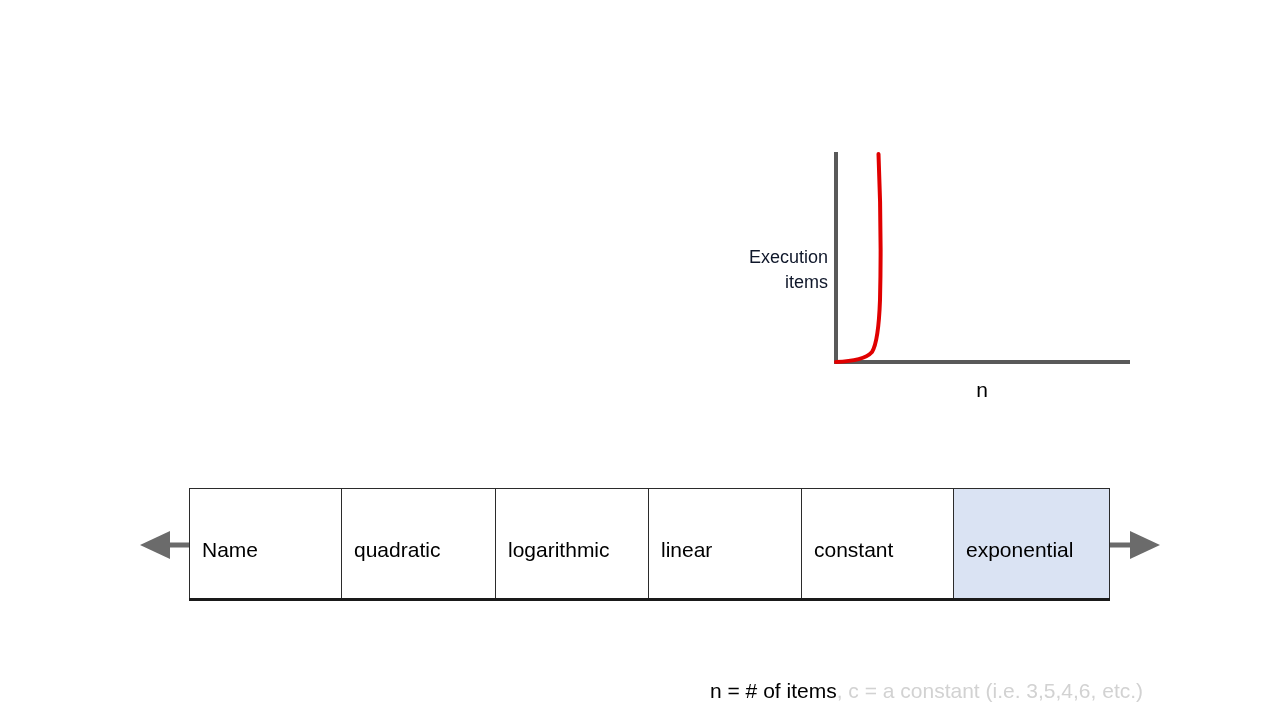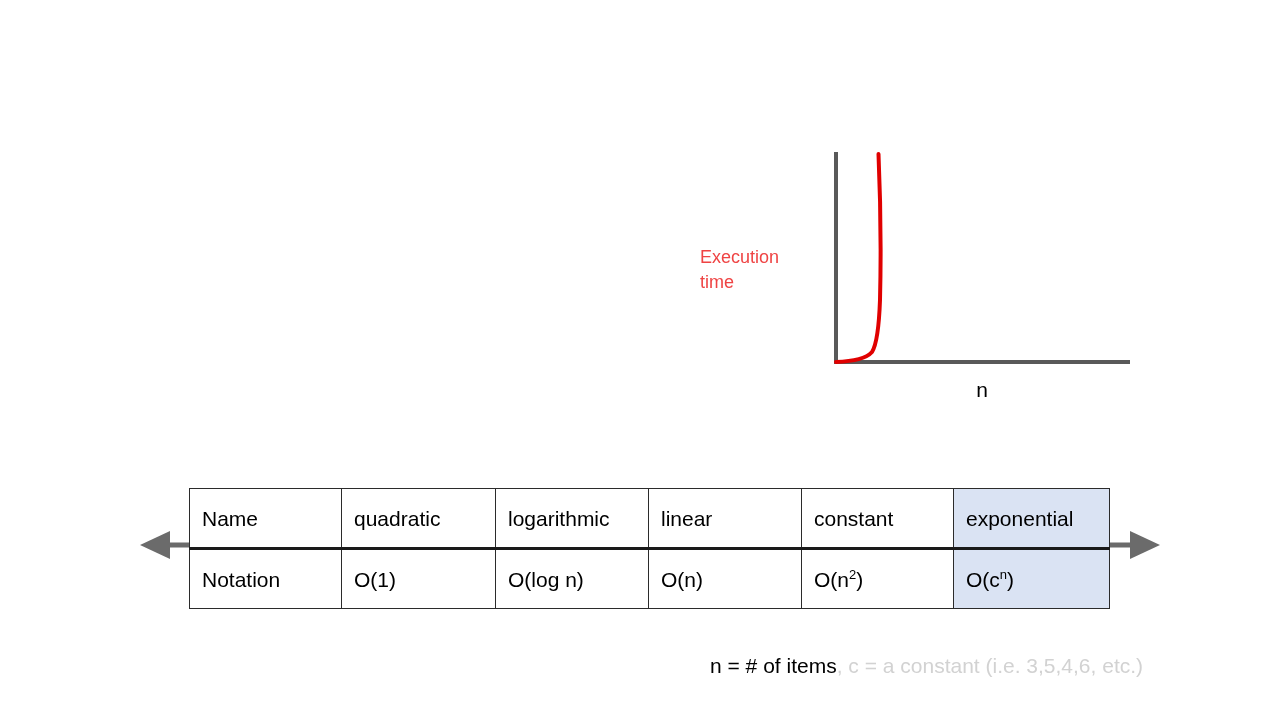--- a/index.html
+++ b/index.html
@@ -27,24 +27,24 @@
   #chart-svg {
     position: absolute;
     left: 0;
     top: 0;
   }
   #y-axis-label {
     position: absolute;
     left: 0px;
     top: 115px;
     width: 128px;
-    text-align: left;
+    text-align: right;
     font-size: 18px;
     line-height: 25px;
-    color: #ef4444;
+    color: #0f172a;
     white-space: pre-line;
   }
   #x-axis-label {
     position: absolute;
     left: 250px;
     top: 248px;
     width: 64px;
     text-align: center;
     font-size: 21px;
     color: #000;
@@ -57,21 +57,21 @@
     top: 488px;
     width: 920px;
     height: 113px;
     border-collapse: collapse;
     table-layout: fixed;
     background: #ffffff;
   }
   #complexity-table td {
     border: 1px solid #2b2b2b;
     font-size: 21px;
-    padding: 2px 0 0 12px;
+    padding: 12px 0 0 12px;
     vertical-align: middle;
     height: 56px;
     color: #000;
     background: #ffffff;
     white-space: nowrap;
   }
   #complexity-table tr.row-name td {
     border-bottom: 3px solid #1a1a1a;
   }
   #complexity-table td.hl {
@@ -98,42 +98,42 @@
     left: 1098px;
     top: 528px;
     width: 62px;
     height: 34px;
   }
 
   
   #caption {
     position: absolute;
     left: 710px;
-    top: 654px;
+    top: 679px;
     font-size: 21px;
     white-space: nowrap;
   }
   #caption .primary { color: #000000; }
   #caption .muted { color: #d2d2d2; }
 </style>
 </head>
 <body>
 
 <div id="chart-area">
 
   <svg id="chart-svg" width="460" height="290" viewBox="0 0 460 290">
 
     <line x1="136" y1="22" x2="136" y2="233" stroke="#595959" stroke-width="4"></line>
 
     <line x1="134" y1="232" x2="430" y2="232" stroke="#595959" stroke-width="4"></line>
 
     <path d="M 136 232 C 150 231.5 165 230 172 222 C 177 214 179 198 180 170 C 181 130 180.5 70 178.5 24" fill="none" stroke="#e00000" stroke-width="4" stroke-linecap="round"></path>
   </svg>
 
-  <div id="y-axis-label"><span>Execution</span><br><span>time</span></div>
+  <div id="y-axis-label"><span>Execution</span><br><span>items</span></div>
 
   <div id="x-axis-label">n</div>
 </div>
 
 <svg id="arrow-left" viewBox="0 0 60 34">
   <line x1="26" y1="17" x2="60" y2="17" stroke="#6b6b6b" stroke-width="5"></line>
   <polygon points="0,17 30,3 30,31" fill="#6b6b6b"></polygon>
 </svg>
 
 <svg id="arrow-right" viewBox="0 0 62 34">
@@ -152,24 +152,16 @@
   </colgroup>
   <tbody>
     <tr class="row-name">
       <td>Name</td>
       <td>quadratic</td>
       <td>logarithmic</td>
       <td>linear</td>
       <td>constant</td>
       <td class="hl">exponential</td>
     </tr>
-    <tr class="row-notation">
-      <td>Notation</td>
-      <td>O(1)</td>
-      <td>O(log n)</td>
-      <td>O(n)</td>
-      <td>O(n<sup>2</sup>)</td>
-      <td class="hl">O(c<sup>n</sup>)</td>
-    </tr>
   </tbody>
 </table>
 
 <div id="caption"><span class="primary">n = # of items</span><span class="muted">, c = a constant (i.e. 3,5,4,6, etc.)</span></div>
 
 </body></html>

